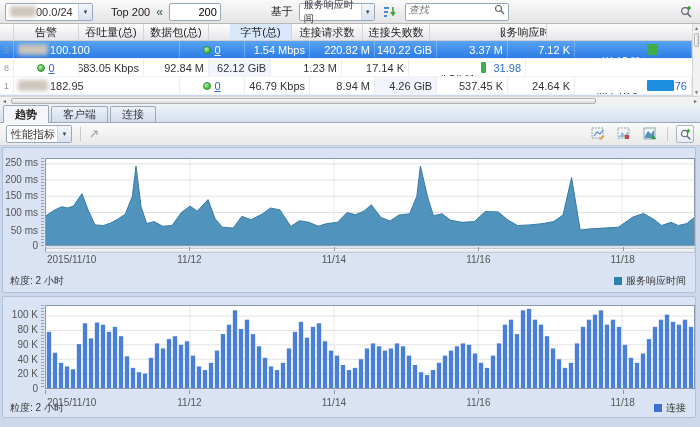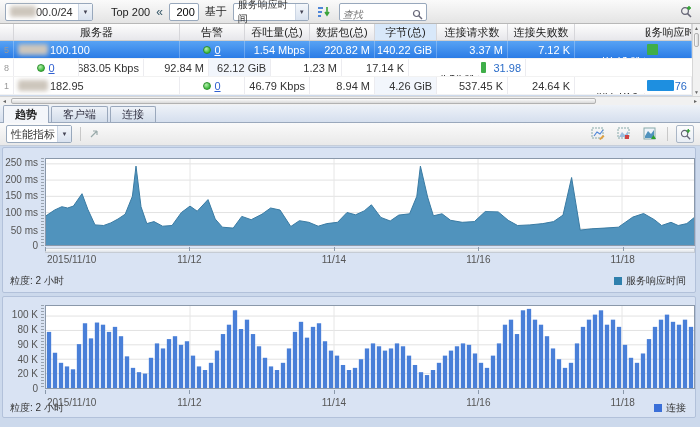--- a/index.html
+++ b/index.html
@@ -9,44 +9,44 @@
   
   .toolbar { position:absolute; top:0; left:0; right:0; height:24px;
     background:linear-gradient(#fafafa,#e4e4e4); border-bottom:1px solid #b8b8b8;
     display:flex; align-items:center; padding:0 5px; gap:6px; }
   .combo { height:18px; background:#fff; border:1px solid #98a8bc; border-radius:2px;
     display:flex; align-items:center; padding-left:4px; cursor:default; }
   .combo .arrow { width:14px; height:16px; margin-left:auto; display:flex; align-items:center;
     justify-content:center; font-size:6px; color:#445; border-left:1px solid #ccd6e4;
     background:linear-gradient(#f4f7fb,#d9e2ef); }
   .redacted { display:inline-block; background:#cdc6bc; filter:blur(2px); border-radius:2px; }
-  .tb-label { color:#222; }
+  .tb-label { color:#222;margin-left:44px; }
   .chev { color:#356; font-size:12px; }
-  .num-input { width:30px; height:18px; border:1px solid #98a8bc; border-radius:2px;
+  .num-input { width:52px; height:18px; border:1px solid #98a8bc; border-radius:2px;
     text-align:right; padding-right:3px; font-size:11px; font-family:inherit; }
-  .search { width:88px; height:18px; border:1px solid #98a8bc; border-radius:2px;
-    background:#fff; display:flex; align-items:flex-end; padding:0 3px; }
+  .search { width:104px; height:18px; border:1px solid #98a8bc; border-radius:2px;
+    background:#fff; display:flex; align-items:flex-start; padding:0 3px; }
   .search input { flex:1; width:60px; border:none; outline:none; font-size:10px;
     font-style:italic; color:#888; font-family:inherit; }
   .iconbtn { width:18px; height:18px; display:flex; align-items:center; justify-content:center; cursor:default; }
   .iconbtn.boxed { border:1px solid #aab6c6; border-radius:2px; background:linear-gradient(#fdfdfd,#e8edf4); }
 
   
   .grid { position:absolute; top:24px; left:0; width:692px; }
   .trow { display:flex; height:18px; background:#fff; }
   .thead { height:17px; background:linear-gradient(#fdfdfd,#e7e7eb); border-bottom:1px solid #cfcfcf; }
   .thead .cell { display:flex; align-items:center; justify-content:center; color:#222;
     border-right:1px solid #d6d6da; font-size:11px; }
   .cell { overflow:hidden; white-space:nowrap; border-right:1px solid #ececf0;
     display:flex; align-items:center; padding:0 4px; }
   .c-no{width:14px;} .c-server{width:166px;} .c-alarm{width:65px; justify-content:center;}
   .c-t{width:65px;} .c-p{width:65px;} .c-b{width:62px;} .c-cr{width:71px;}
   .c-cf{width:67px;} .c-tx{width:70px;margin-top:16px;} .c-resp{width:47px; position:relative;}
   .num { justify-content:flex-end; }
-  .thead .c-b { background:#d8e8fa; }
+  .thead .c-b { background:#d8e8fa;margin-left:21px; }
   .trow.body { border-bottom:1px solid #f2f2f2; }
   .trow.body .c-no { color:#999; font-size:9px; justify-content:center; }
   .trow.body .c-b { background:#f2f6fc; }
   .trow.selected { background:linear-gradient(#58a3f4,#2b7ce6); color:#fff; }
   .trow.selected .cell { border-right-color:rgba(255,255,255,.25); }
   .trow.selected .c-b { background:transparent; }
   .alarm-dot { width:8px; height:8px; border-radius:50%;
     background:radial-gradient(circle at 35% 30%, #b8f0b0, #3dbb3d 70%); border:1px solid #2e8f2e; margin-right:3px; }
   .alarm-link { color:#2f5fd0; text-decoration:underline; cursor:pointer; }
   .trow.selected .alarm-link { color:#fff; }
@@ -134,21 +134,20 @@
       <circle cx="6" cy="6" r="3.4" fill="none" stroke="#667" stroke-width="1.2"></circle>
       <line x1="8.6" y1="8.6" x2="12" y2="12" stroke="#667" stroke-width="1.5"></line>
       <path d="M10 1 v4 M8 3 h4" stroke="#2ca02c" stroke-width="1.4"></path>
     </svg>
   </span>
 </div>
 
 <div class="grid">
   <div class="trow thead" id="table-head">
       <div class="cell c-no"></div>
-      <div class="cell c-server">服务器</div>
       <div class="cell c-alarm">告警</div>
       <div class="cell c-t num">吞吐量(总)</div>
       <div class="cell c-p num">数据包(总)</div>
       <div class="cell c-b num">字节(总)</div>
       <div class="cell c-cr num">连接请求数</div>
       <div class="cell c-cf num">连接失败数</div>
       <div class="cell c-tx num">交易</div>
       <div class="cell c-resp">服务响应时</div>
     </div>
   <div id="table-body">

